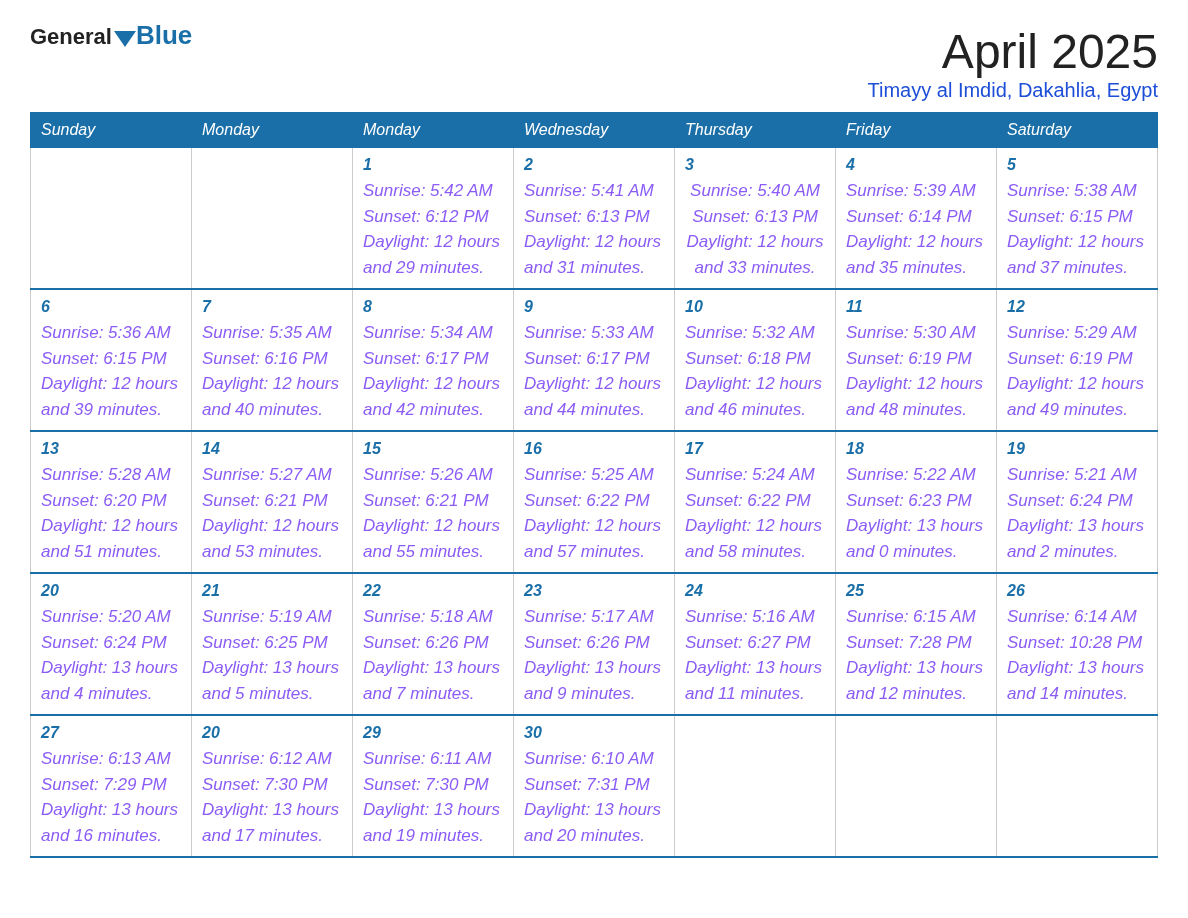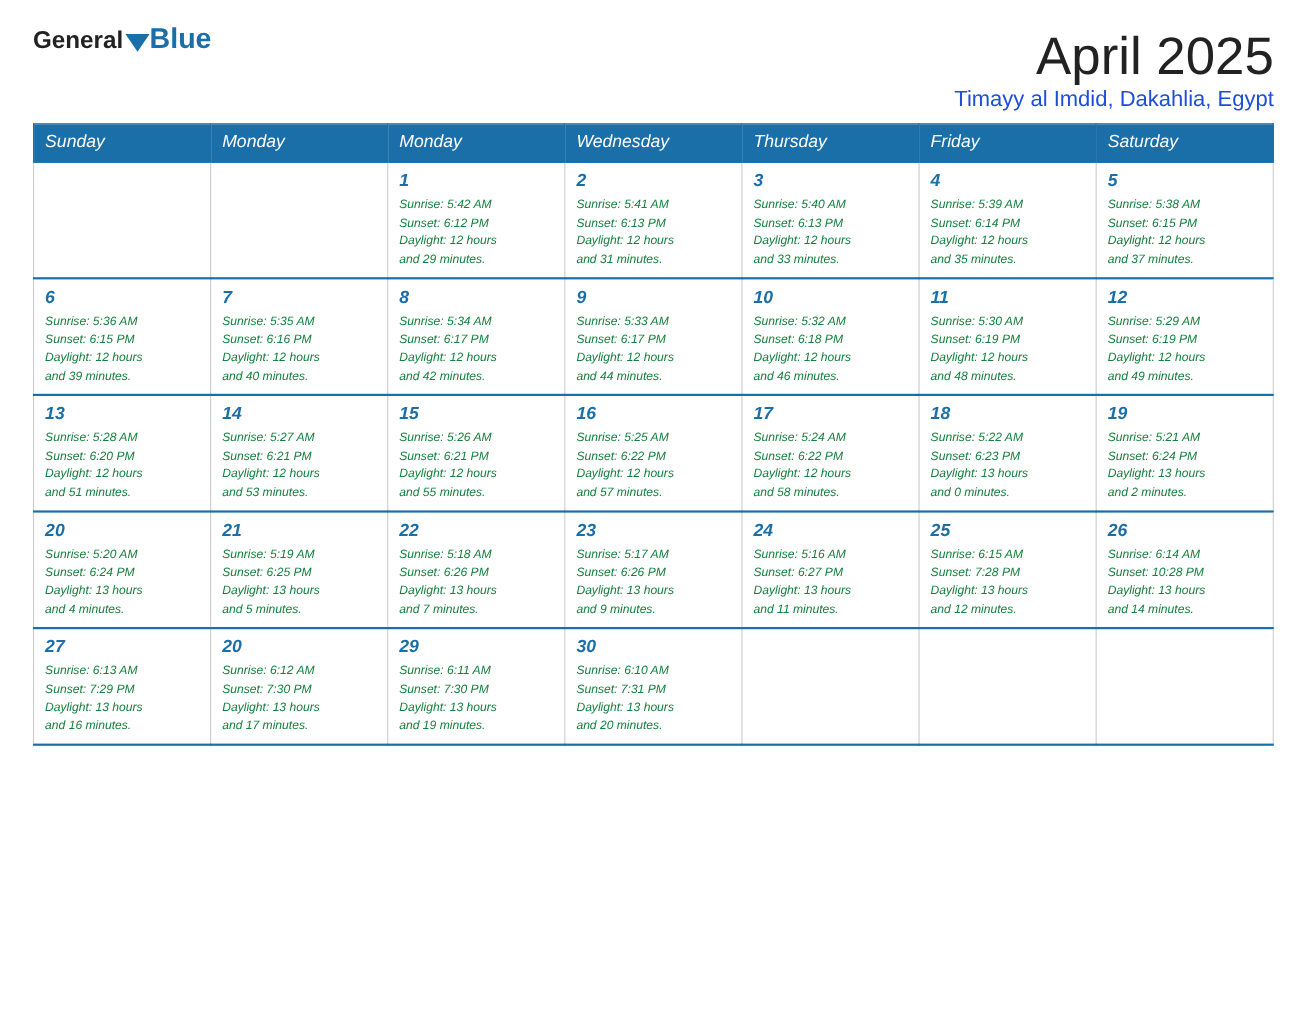--- a/index.html
+++ b/index.html
@@ -67,22 +67,22 @@
       font-size: 13px;
       color: #222;
     }
     .day-num {
       font-size: 16px;
       color: #1a6fa8;
       font-weight: bold;
       margin-bottom: 4px;
     }
     .day-info {
-      color: #15803d;
-      font-size: 11px;
+      color: #8b5cf6;
+      font-size: 17px;
       line-height: 1.5;
     }
     .calendar tbody tr td.empty {
       background: #fff;
     }
     .calendar tbody tr {
       border-bottom: 2px solid #1a6fa8;
     }
   </style>
 </head>
@@ -132,21 +132,21 @@
         </td>
         <td>
           <div class="day-num">2</div>
           <div class="day-info" style="white-space: pre-line;">Sunrise: 5:41 AM
 Sunset: 6:13 PM
 Daylight: 12 hours
 and 31 minutes.</div>
         </td>
         <td>
           <div class="day-num">3</div>
-          <div class="day-info" style="white-space: pre-line;">Sunrise: 5:40 AM
+          <div class="day-info" style="white-space: pre-line; text-align: center;">Sunrise: 5:40 AM
 Sunset: 6:13 PM
 Daylight: 12 hours
 and 33 minutes.</div>
         </td>
         <td>
           <div class="day-num">4</div>
           <div class="day-info" style="white-space: pre-line;">Sunrise: 5:39 AM
 Sunset: 6:14 PM
 Daylight: 12 hours
 and 35 minutes.</div>

